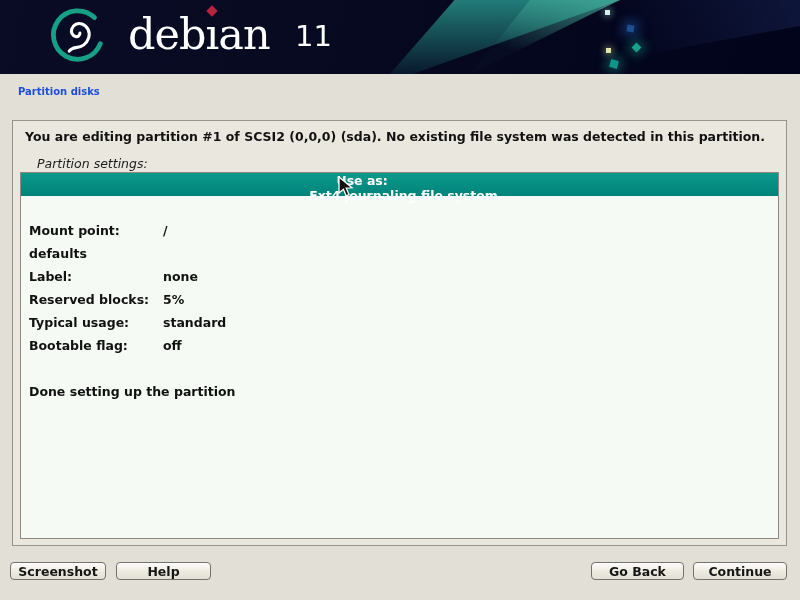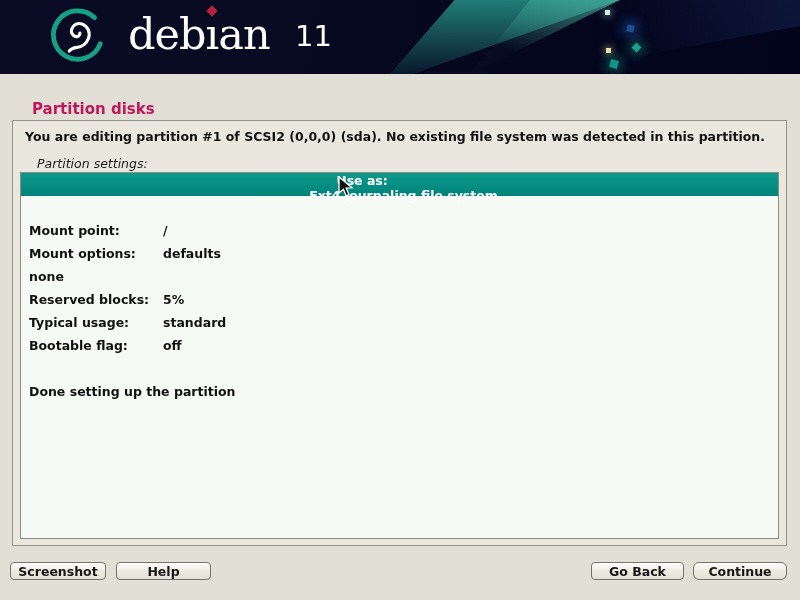--- a/index.html
+++ b/index.html
@@ -49,22 +49,22 @@
     position:absolute; left:50%; top:-2px; width:8px; height:8px;
     margin-left:-4px; background:#b5233d; transform:rotate(45deg);
   }
   .version {
     position:absolute; left:295px; top:19px;
     font-size:29px; line-height:34px; color:#fff; font-weight:normal;
   }
 
   
   .page-title {
-    position:absolute; left:18px; top:86px; margin:14px;
-    font-size:15px; font-weight:bold; color:#be185d;
+    position:absolute; left:18px; top:86px; margin:0;
+    font-size:10px; font-weight:bold; color:#1d4ed8;
   }
   .content-box {
     position:absolute; left:12px; top:120px; width:775px; height:426px;
     box-sizing:border-box; background:#eae7de; border:1px solid #99948a;
   }
   .info-message {
     position:absolute; left:12px; top:8px; right:10px; margin:0;
     font-size:12.5px; font-weight:bold; color:#111;
   }
   .info-subtitle {
@@ -95,21 +95,21 @@
     background:linear-gradient(to bottom,#fdfcfa,#edebdf 55%,#e2dfd4);
     box-shadow:inset 0 1px 0 rgba(255,255,255,0.7);
     font-family:"DejaVu Sans","Liberation Sans",sans-serif;
     font-size:12.5px; font-weight:bold; color:#161616;
     display:flex; align-items:center; justify-content:center;
     padding:0;
   }
   .btn-screenshot { left:10px;  width:96px; }
   .btn-help       { left:116px; width:95px; }
   .btn-goback     { left:591px; width:93px; }
-  .btn-continue   { left:693px; width:94px;border-radius:6px; }
+  .btn-continue   { left:693px; width:94px; }
 
   .cursor { position:absolute; left:338px; top:176px; }
 </style>
 </head>
 <body>
 
 <div class="banner">
   <div class="wedge1"></div>
   <div class="wedge2"></div>
   <div class="wedge3"></div>
@@ -140,24 +140,24 @@
     </div>
     <div class="row">
       <span class="label"></span>
       <span class="value"></span>
     </div>
     <div class="row">
       <span class="label">Mount point:</span>
       <span class="value">/</span>
     </div>
     <div class="row">
-      <span class="label">Mount options:</span>
       <span class="value">defaults</span>
     </div>
     <div class="row">
+      <span class="label">Label:</span>
       <span class="value">none</span>
     </div>
     <div class="row">
       <span class="label">Reserved blocks:</span>
       <span class="value">5%</span>
     </div>
     <div class="row">
       <span class="label">Typical usage:</span>
       <span class="value">standard</span>
     </div>

